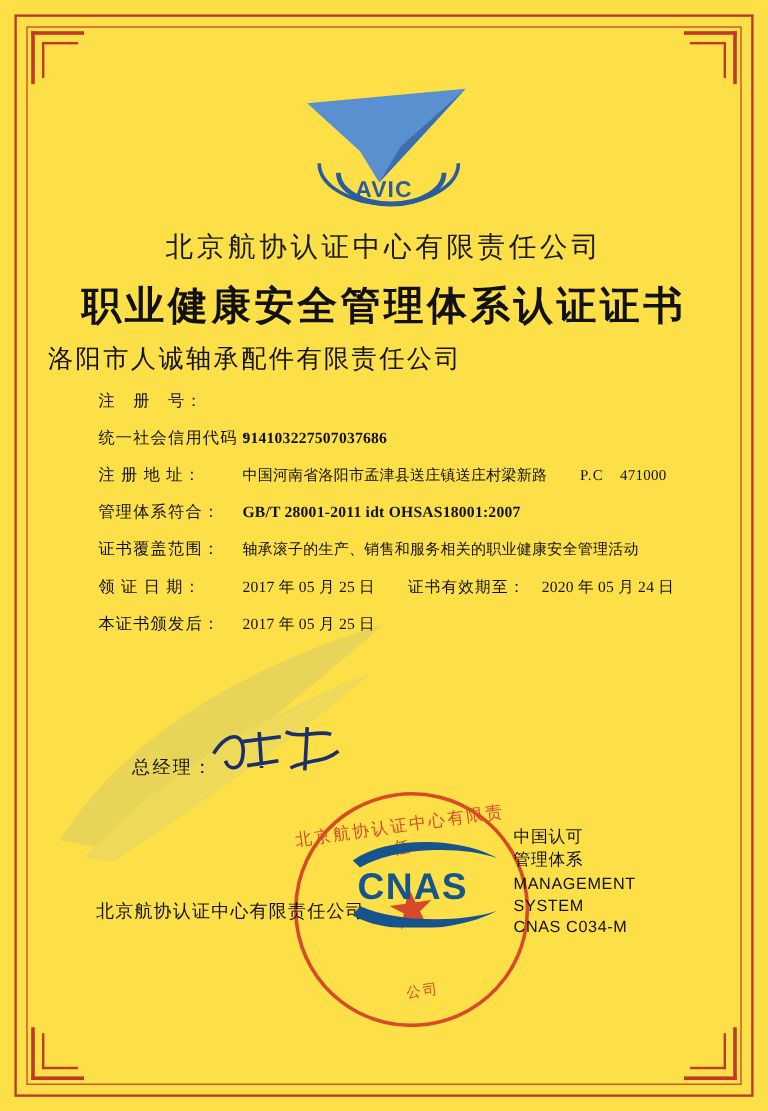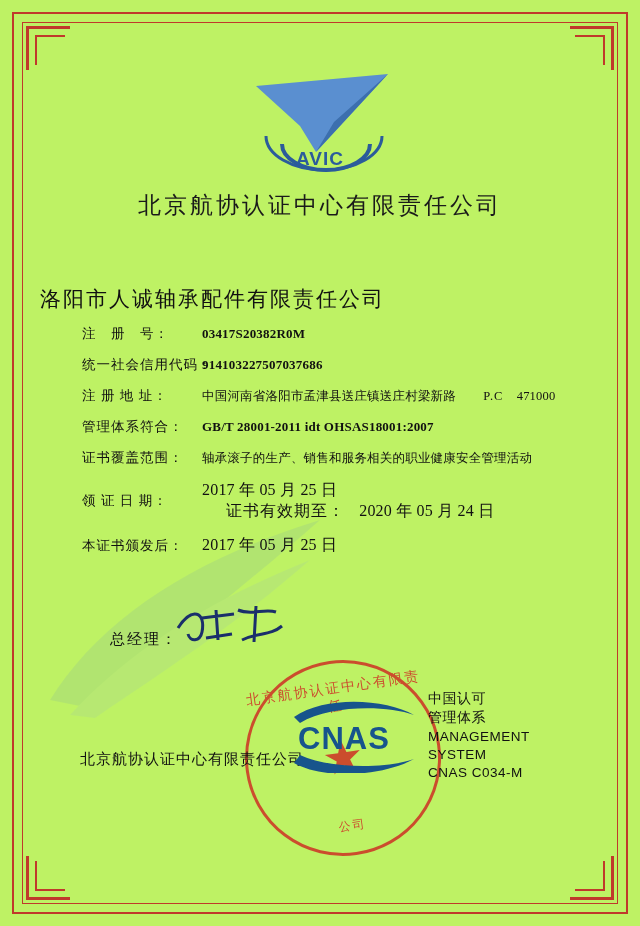--- a/index.html
+++ b/index.html
@@ -11,21 +11,21 @@
     width: 640px;
     height: 926px;
     overflow: hidden;
     font-family: "Liberation Serif", serif;
   }
 
   .certificate {
     position: relative;
     width: 640px;
     height: 926px;
-    background: #bef264;
+    background: #fde047;
     box-sizing: border-box;
   }
 
   
   .border-outer {
     position: absolute;
     left: 12px;
     top: 12px;
     right: 12px;
     bottom: 12px;
@@ -165,21 +165,21 @@
     letter-spacing: 1px;
     font-size: 13.5px;
     white-space: nowrap;
   }
   .row .value {
     flex: 1;
     font-weight: bold;
     font-size: 13px;
     letter-spacing: 0.2px;
   }
-  .row .value.normal { font-weight: normal; font-size: 16px; }
+  .row .value.normal { font-weight: normal; font-size: 13px; }
   .row .value.small { font-size: 12.5px; font-weight: normal; }
 
   .inline-extra {
     display: inline-block;
     margin-left: 24px;
   }
   .inline-label {
     letter-spacing: 1px;
   }
   .inline-val {
@@ -373,28 +373,28 @@
           <path d="M40,64 L104,58 L72,94 Z" fill="#ffffff" opacity="0.0"></path>
           <path d="M44,88 A44,26 0 0 0 132,88" fill="none" stroke="#2b5c9b" stroke-width="4"></path>
           <path d="M28,80 A58,34 0 0 0 144,80" fill="none" stroke="#2b5c9b" stroke-width="3"></path>
         </svg>
         <div class="logo-text">AVIC</div>
       </div>
     </div>
 
     <div class="company-cn">北京航协认证中心有限责任公司</div>
 
+    <div class="main-title">职业健康安全管理体系认证证书</div>
 
     <div class="holder">洛阳市人诚轴承配件有限责任公司</div>
 
     <div class="fields">
 
       <div class="row">
         <div class="label">注　册　号：</div>
-        <div class="value">03417S20382R0M</div>
       </div>
 
       <div class="row">
         <div class="label">统一社会信用代码：</div>
         <div class="value">914103227507037686</div>
       </div>
 
       <div class="row">
         <div class="label">注 册 地 址：</div>
         <div class="value small">

